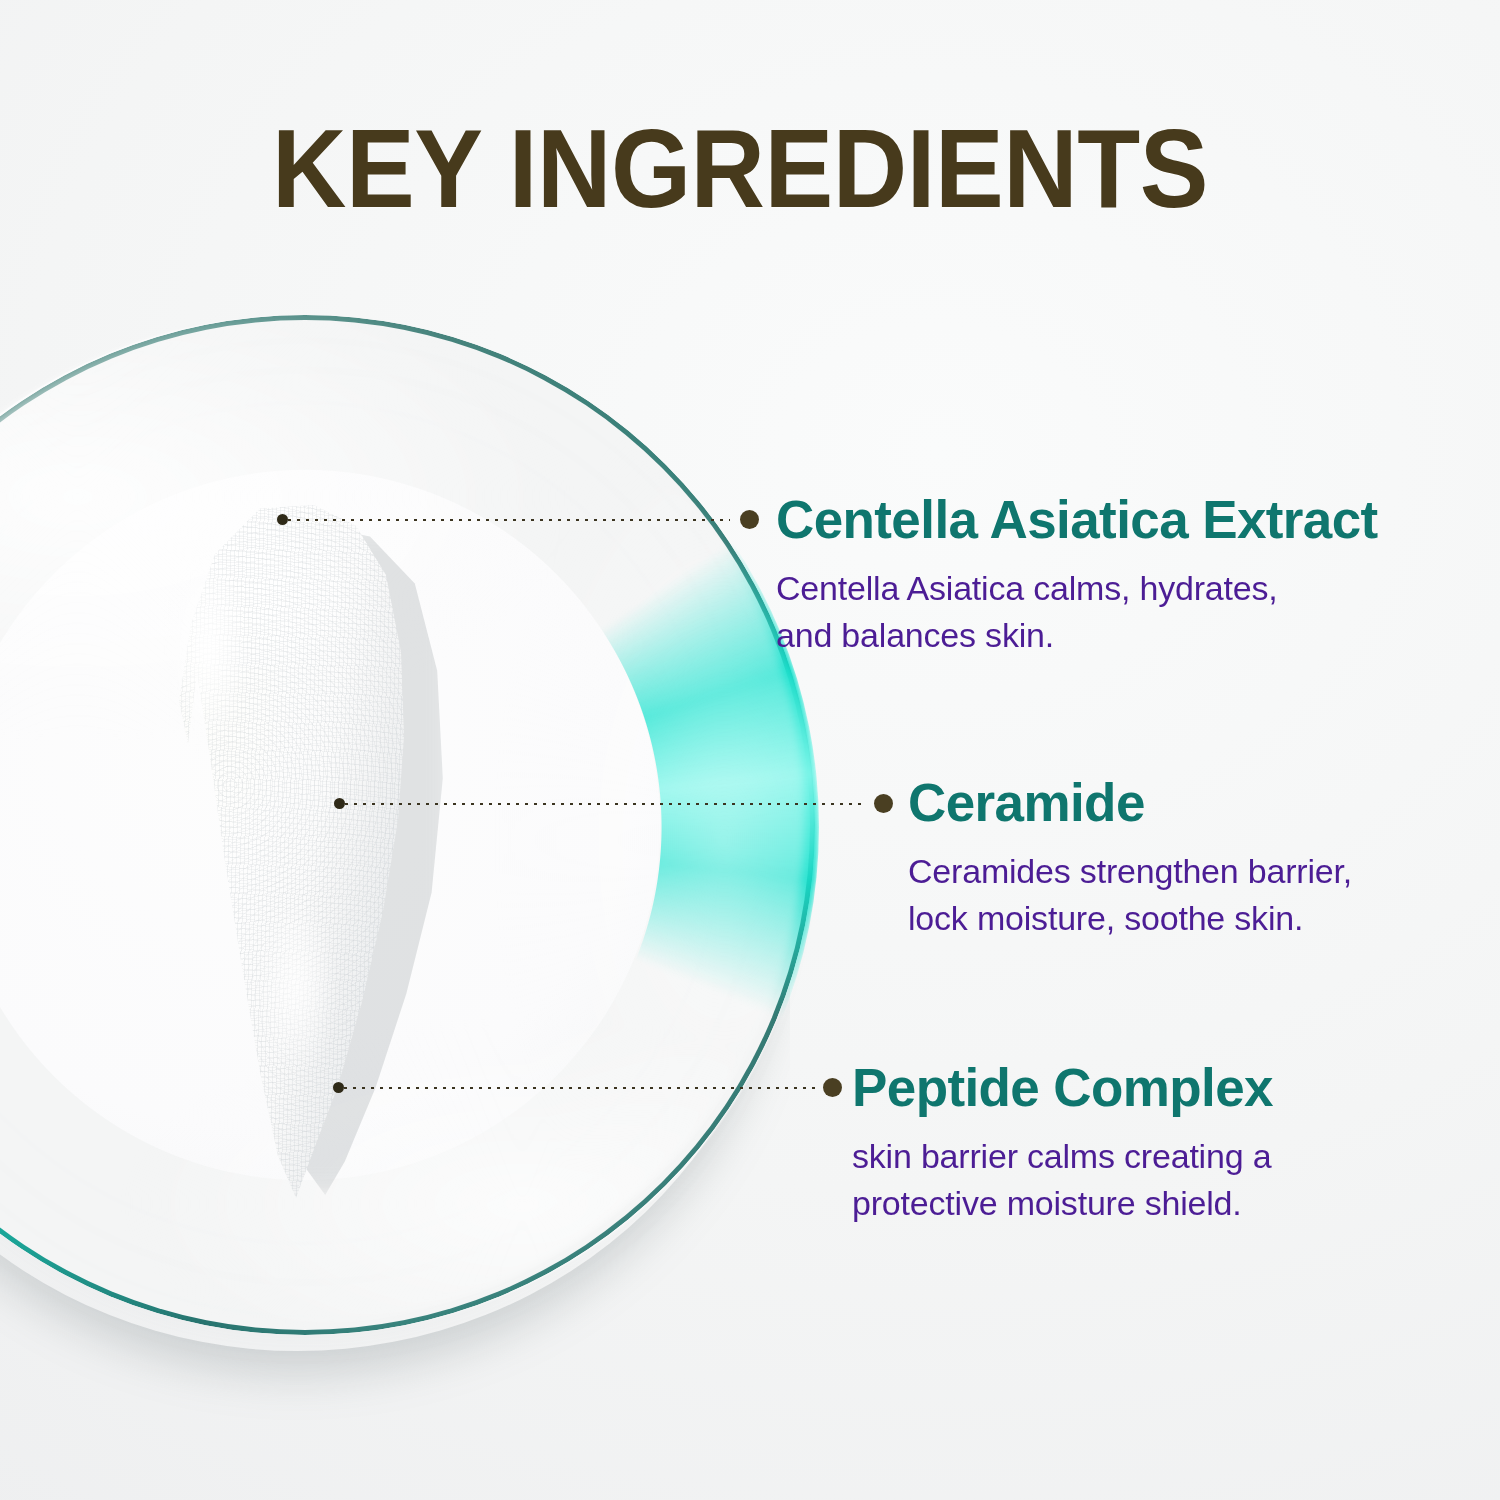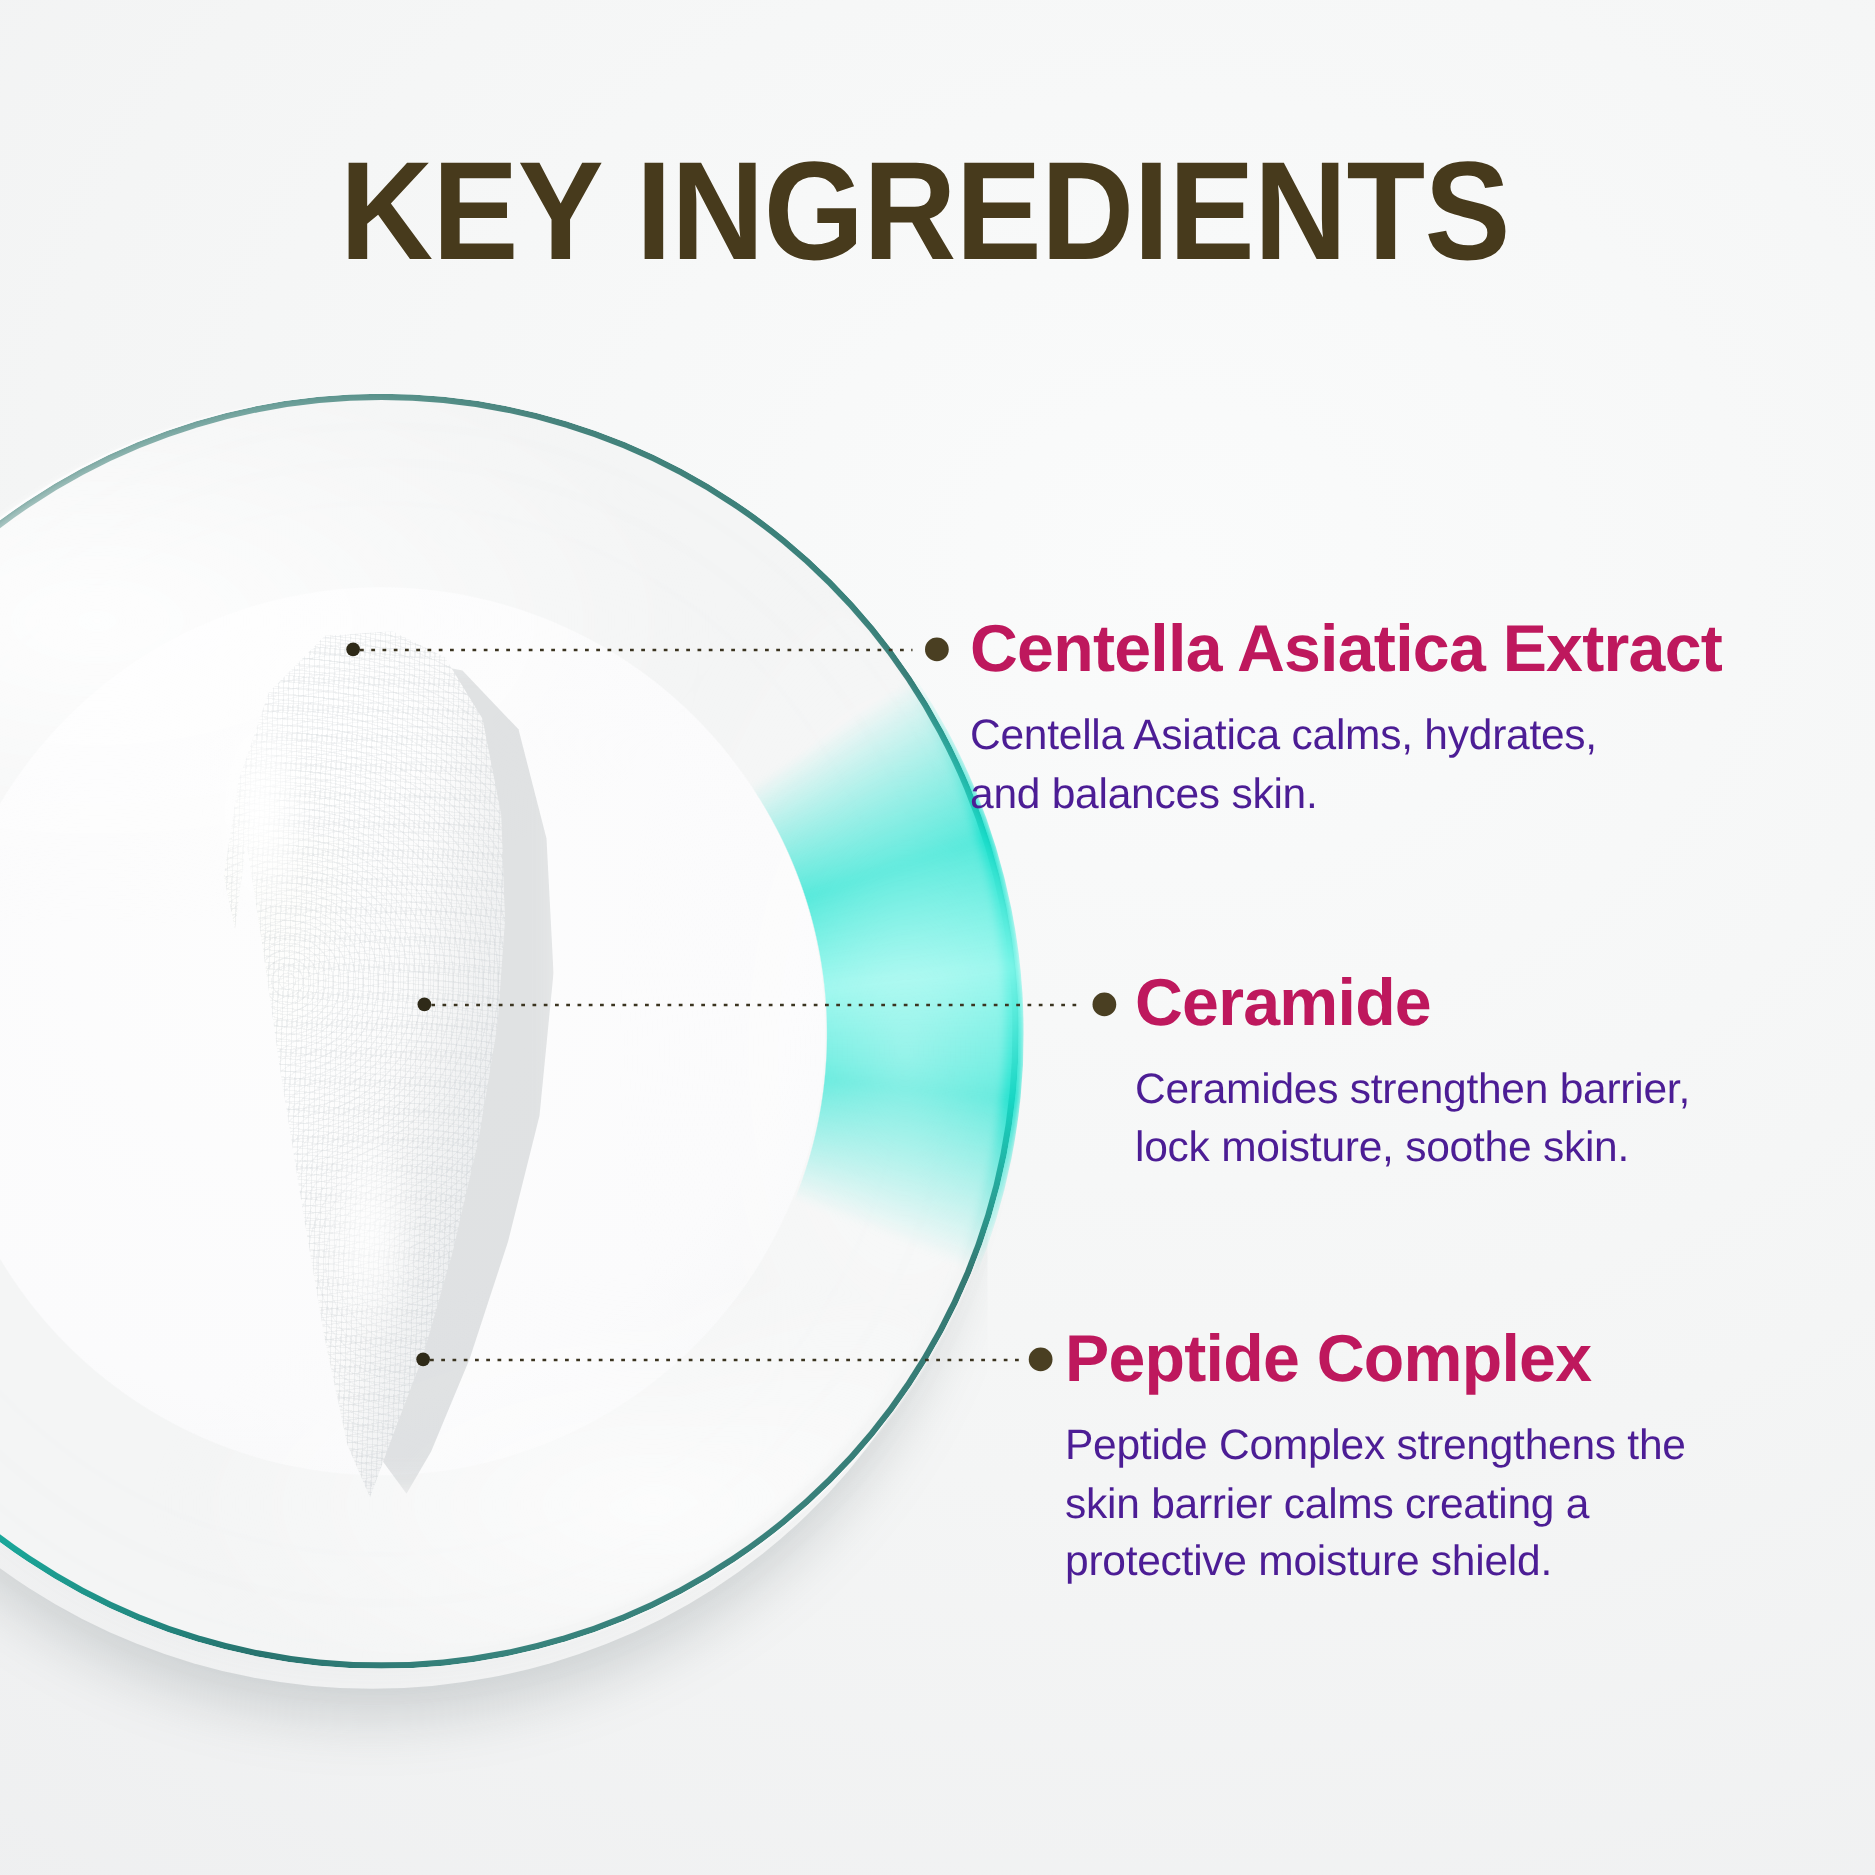--- a/index.html
+++ b/index.html
@@ -268,21 +268,21 @@
     border-radius: 50%;
     background: #4a3f22;
   }
 
   
   .ing { position: absolute; }
   .ing-head {
     font-size: 53px;
     font-weight: 700;
     line-height: 1.05;
-    color: #be185d;
+    color: #0f766e;
     letter-spacing: -0.6px;
     white-space: nowrap;
   }
   .ing-body {
     margin-top: 17px;
     font-size: 34px;
     font-weight: 400;
     line-height: 1.38;
     color: #4c1d95;
     letter-spacing: -0.2px;
@@ -348,19 +348,18 @@
     </div>
   </div>
 
   <div class="dot-src" style="left:333px; top:1082px;"></div>
   <div class="leader" style="left:344px; top:1087px; width:472px;"></div>
   <div class="dot-dest" style="left:823px; top:1078px;"></div>
 
   <div class="ing" style="left:852px; top:1060px;">
     <div class="ing-head">Peptide Complex</div>
     <div class="ing-body">
-      <span class="ln">Peptide Complex strengthens the</span>
       <span class="ln">skin barrier calms creating a</span>
       <span class="ln">protective moisture shield.</span>
     </div>
   </div>
 
 </div>
 
 </body></html>

